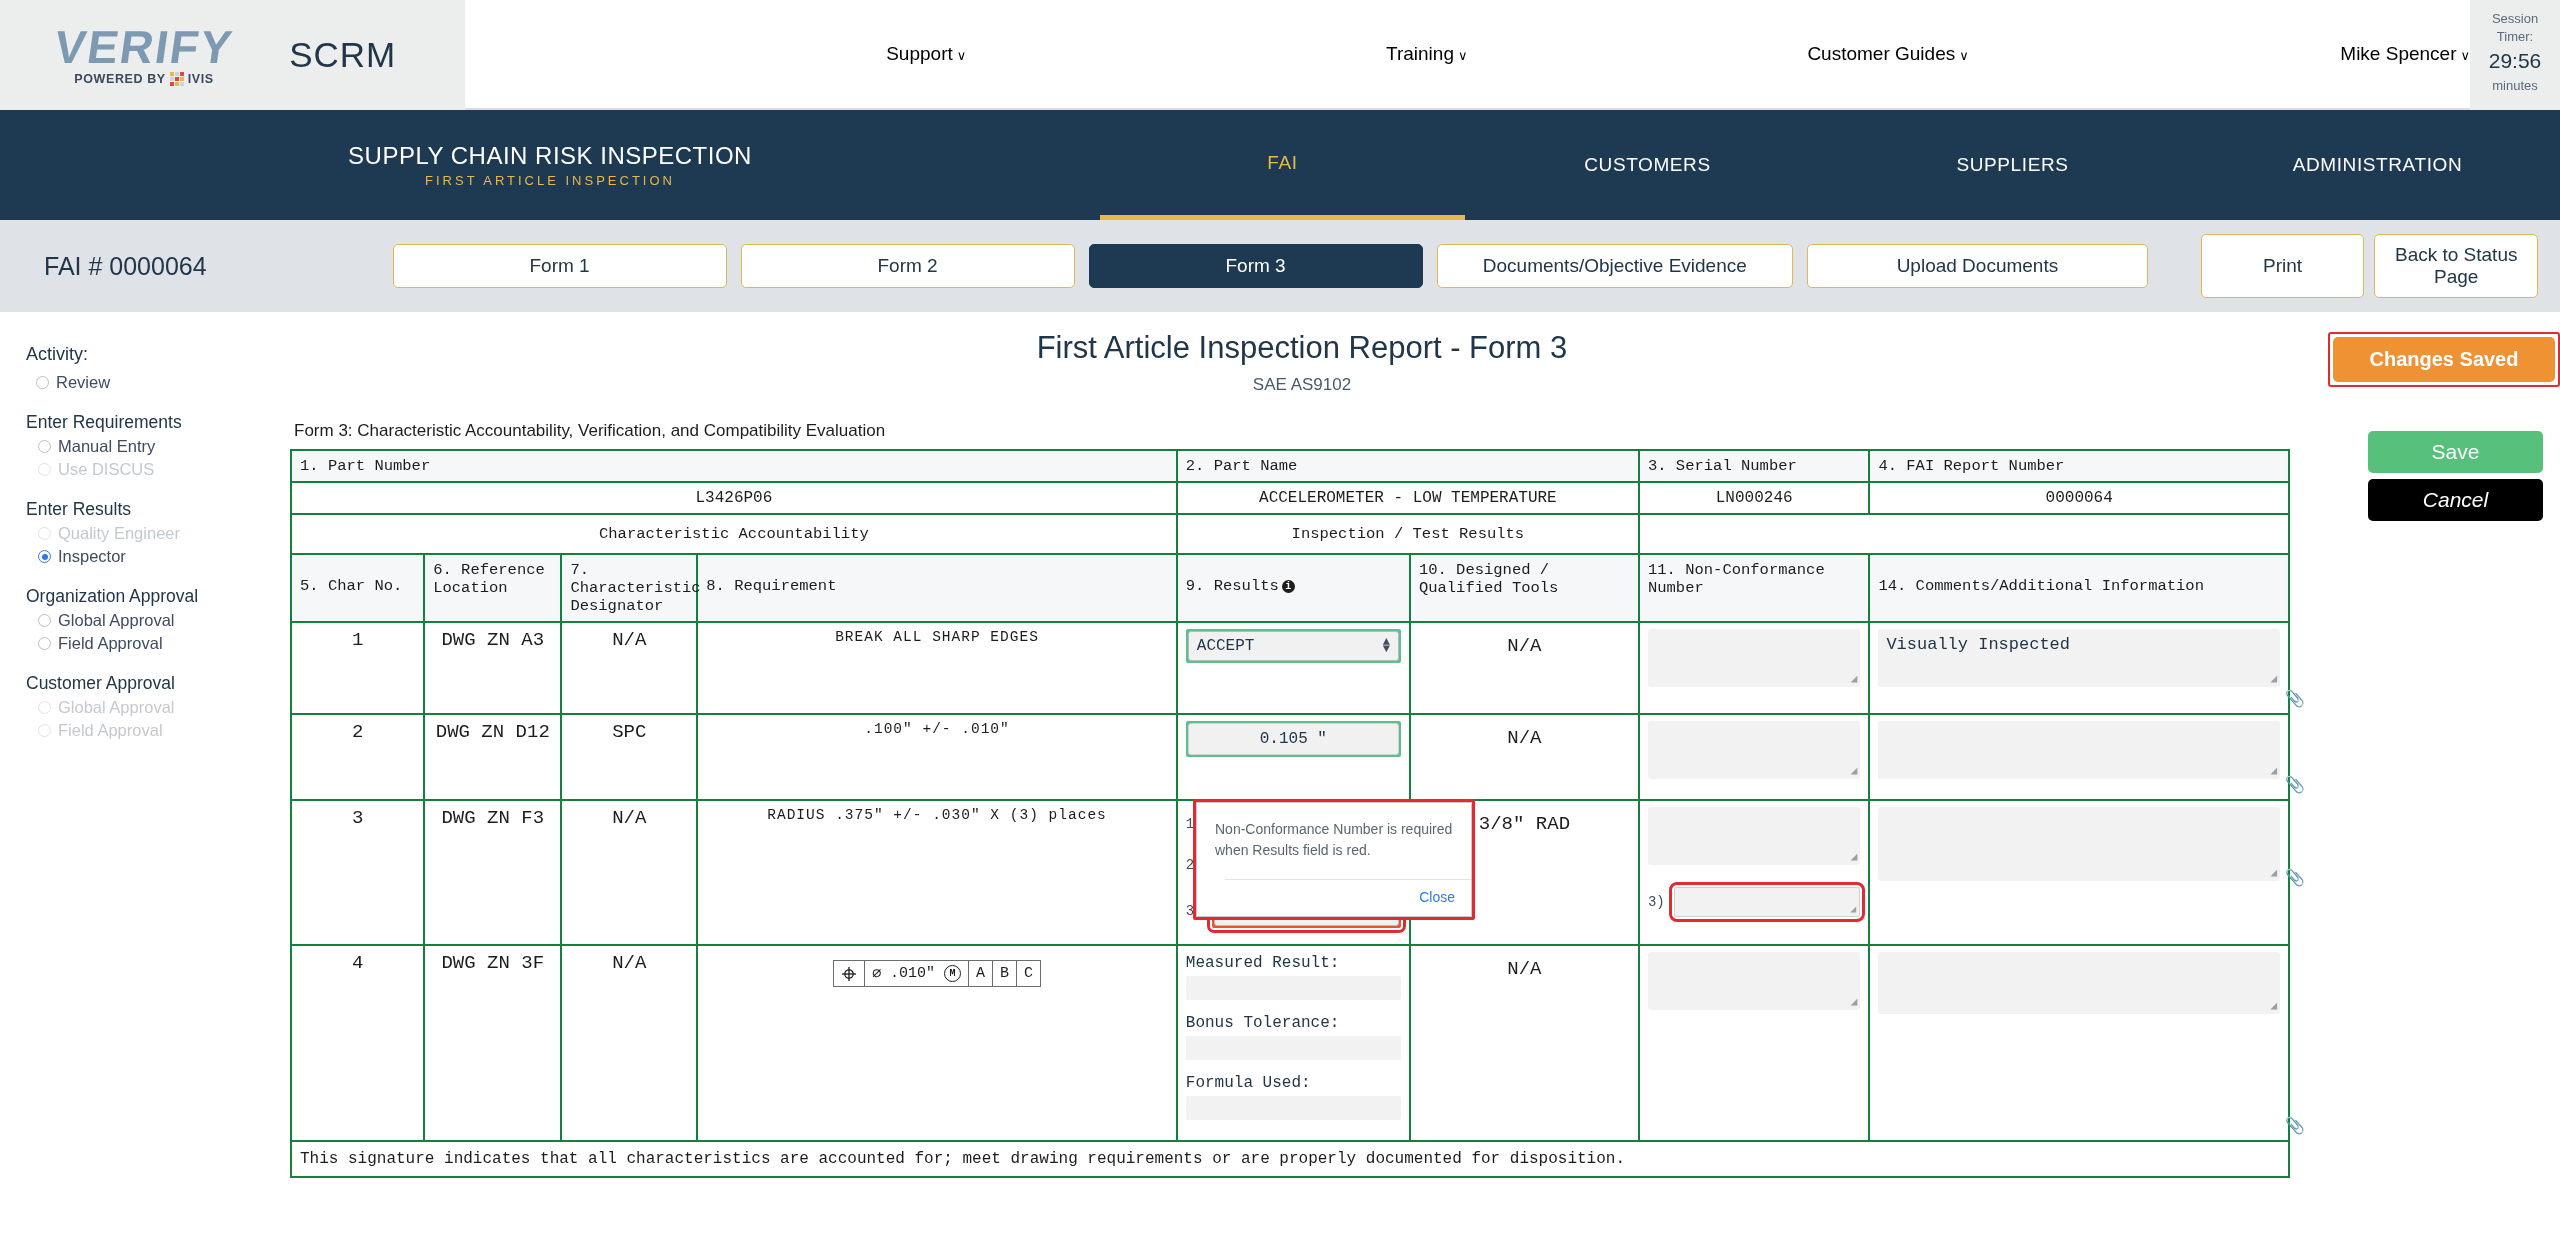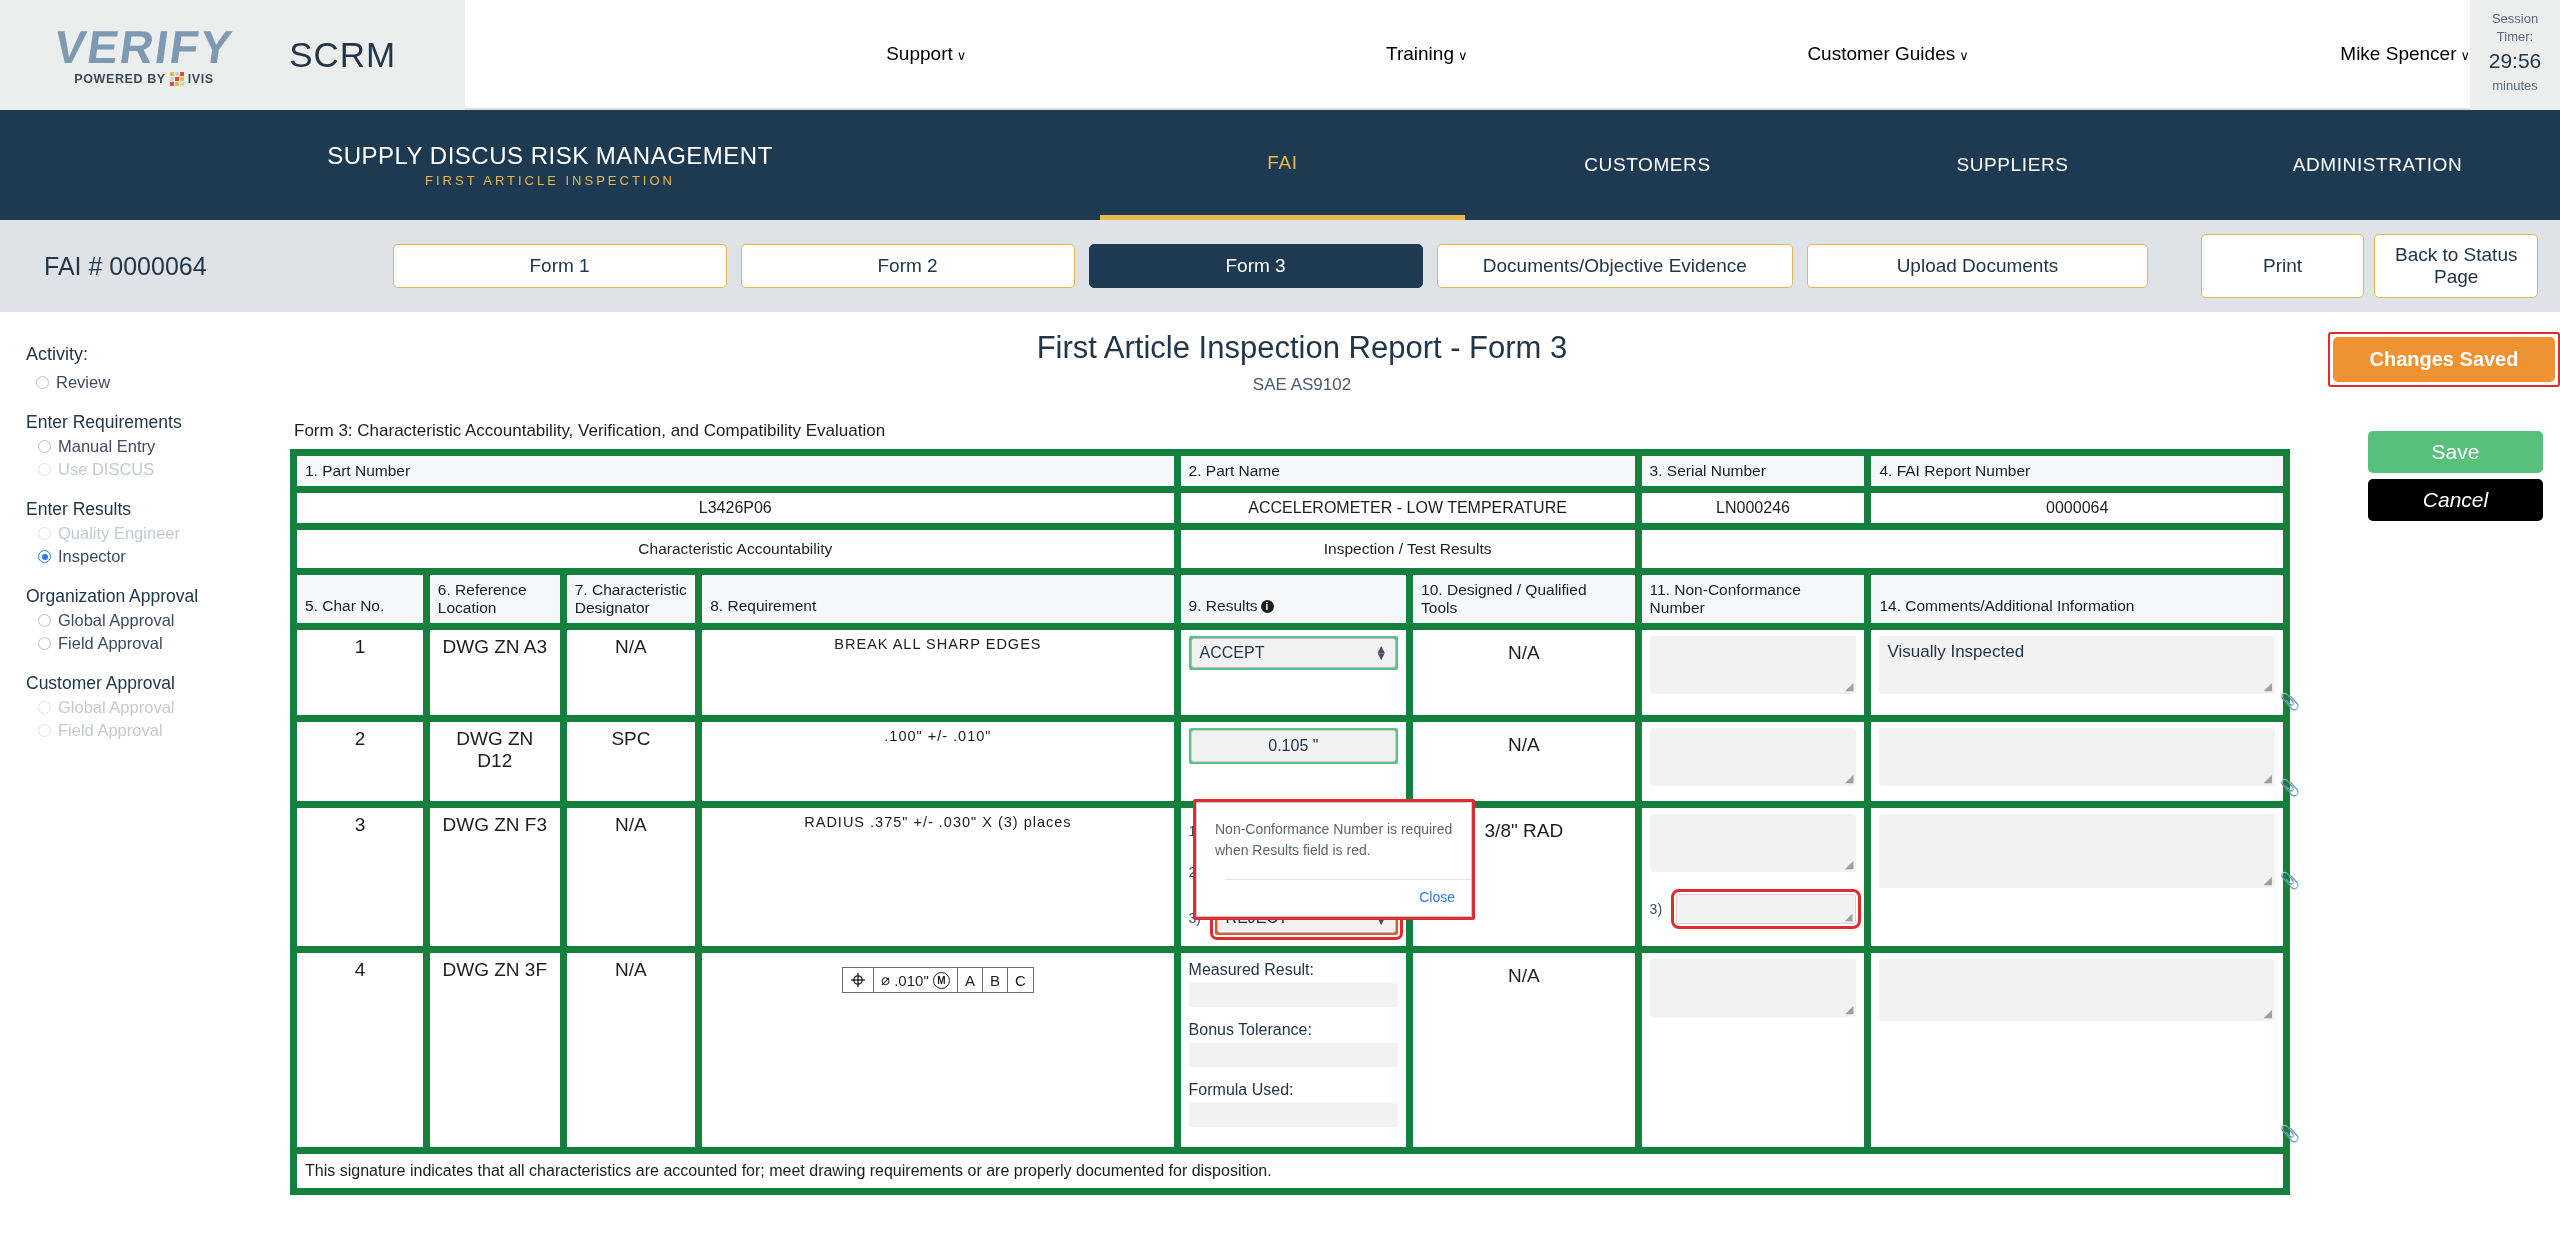--- a/index.html
+++ b/index.html
@@ -73,21 +73,21 @@
   
   .rightcol { width:232px; padding-top:6px; }
   .chg-wrap { border:2.5px solid #e02b32; border-radius:3px; padding:3px; margin-bottom:44px;}
   .chg-btn { background:#ef9234; color:#fff; font-size:20px; font-weight:bold; text-align:center; padding:11px 0; border-radius:5px; cursor:pointer;}
   .act-btn { width:175px; margin-left:40px; text-align:center; font-size:21px; color:#fff; padding:9px 0; border-radius:5px; cursor:pointer;}
   .act-save { background:#57c17b; }
   .act-cancel { background:#000000; margin-top:6px;font-style:italic;}
 
   
   table.f3 { border-collapse:collapse; width:2000px; table-layout:fixed; font-size:15.5px; color:#1d1d1d;}
-  table.f3 td { border:7px solid #15803d; vertical-align:top; padding:6px 8px; }
+  table.f3 td { border:2px solid #15803d; vertical-align:top; padding:6px 8px;font-family:Liberation Mono, monospace; }
   .hdr { background:#f6f7f8; }
   .ctr { text-align:center; }
   .grp { text-align:center; background:#ffffff; }
   .val { text-align:center; font-size:16px; }
 
   .num-cell { text-align:center; font-size:19px; padding-top:16px;}
   .ref-cell { text-align:center; font-size:19px; padding-top:16px;}
   .req-cell { text-align:center; font-size:14.5px; letter-spacing:1px; padding-top:16px; font-family:"Liberation Sans", sans-serif;}
 
   .info-dot { display:inline-block; width:13px; height:13px; border-radius:50%; background:#1d1d1d; color:#fff;
@@ -180,21 +180,21 @@
   <div class="session">
     <div>Session</div>
     <div>Timer:</div>
     <span class="big">29:56</span>
     <div>minutes</div>
   </div>
 </div>
 
 <div class="darknav">
   <div class="dn-title">
-    <div class="t1">SUPPLY DISCUS RISK MANAGEMENT</div>
+    <div class="t1">SUPPLY CHAIN RISK INSPECTION</div>
     <div class="t2">FIRST ARTICLE INSPECTION</div>
   </div>
   <div class="dn-links">
     <div class="dn-link active">FAI</div>
     <div class="dn-link">CUSTOMERS</div>
     <div class="dn-link">SUPPLIERS</div>
     <div class="dn-link">ADMINISTRATION</div>
   </div>
 </div>
 

